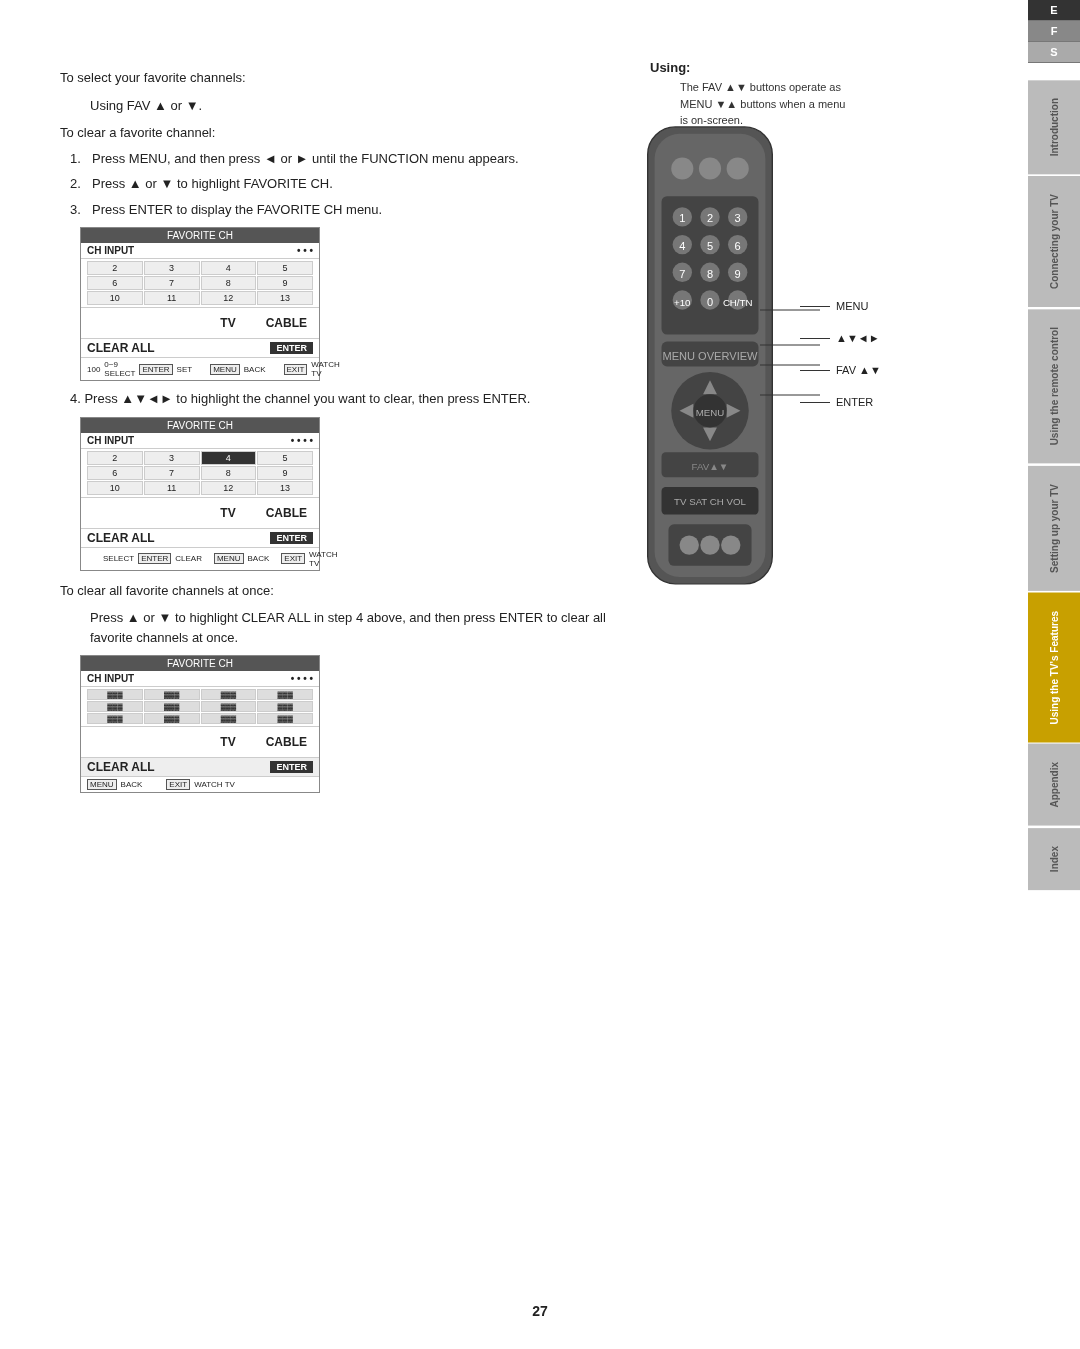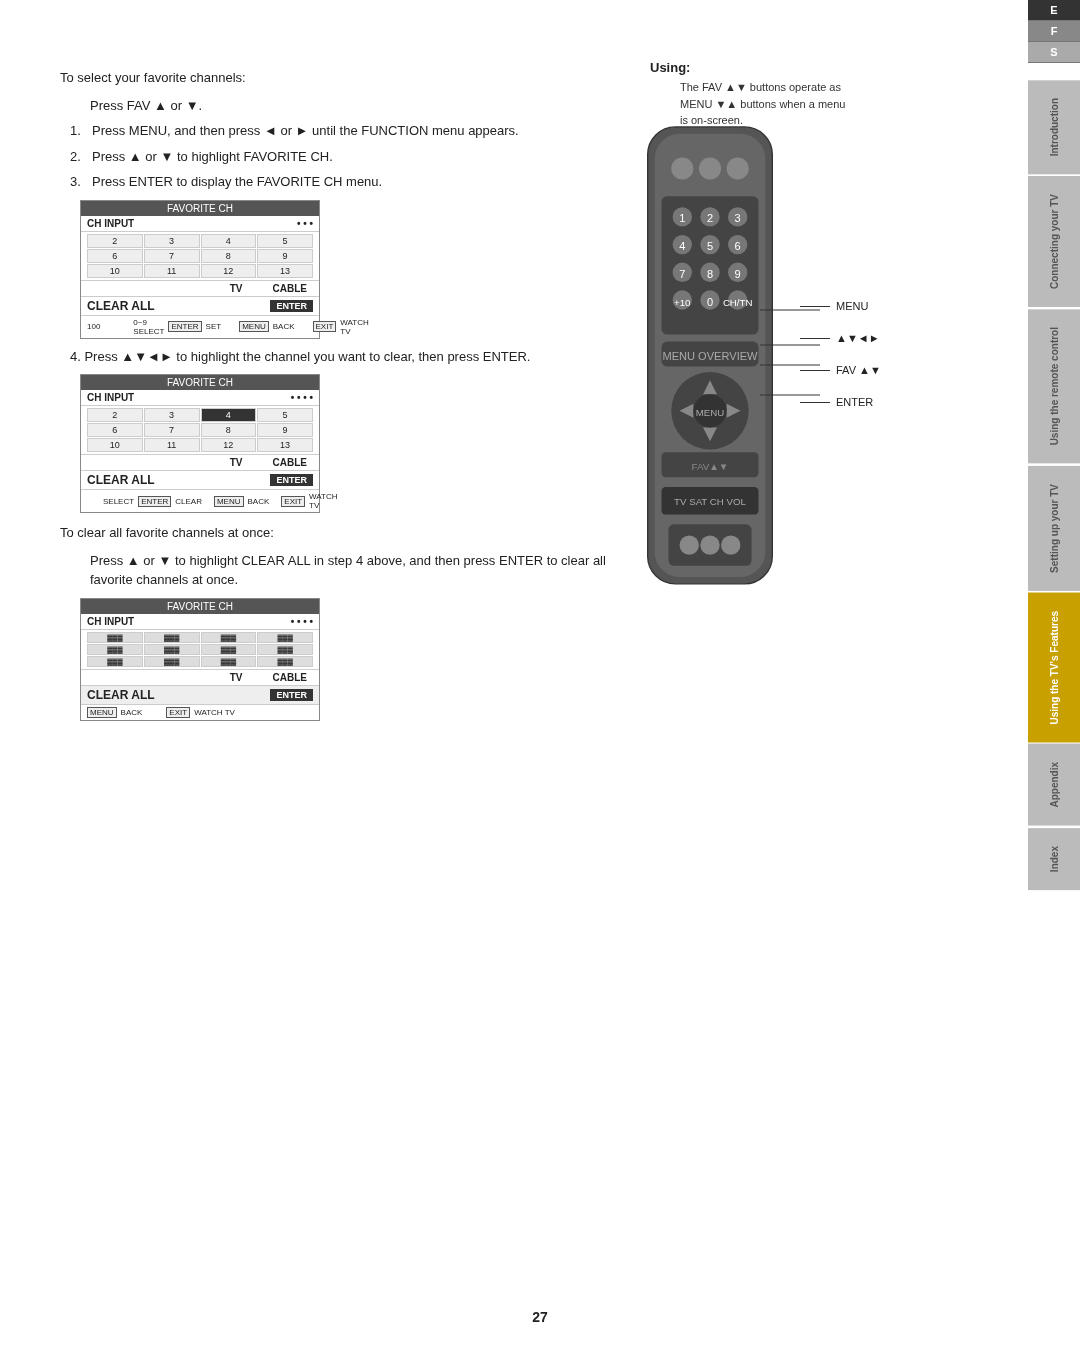--- a/index.html
+++ b/index.html
@@ -138,22 +138,22 @@
       min-width: 30px;
     }
     .fav-cell.selected {
       background: #333;
       color: #fff;
     }
     .fav-menu-cols {
       display: flex;
       justify-content: flex-end;
       gap: 30px;
-      padding: 2px 12px;
-      font-size: 10px;
+      padding: 8px 12px;
+      font-size: 12px;
       font-weight: bold;
       border-top: 1px solid #ccc;
     }
     .fav-menu-bottom {
       display: flex;
       justify-content: space-between;
       align-items: center;
       padding: 2px 6px;
       border-top: 1px solid #ccc;
     }
@@ -221,21 +221,21 @@
       width: 200px;
     }
 
     .remote-svg {
       width: 180px;
     }
 
     
     .page-num {
       position: absolute;
-      bottom: 24px;
+      bottom: 30px;
       left: 50%;
       transform: translateX(-50%);
       font-size: 14px;
       font-weight: bold;
       text-align: center;
     }
 
   </style>
 </head>
 <body>
@@ -252,21 +252,22 @@
   <div class="sidebar-tab inactive" style="writing-mode:vertical-rl;transform:rotate(180deg);background:#bbb;color:#555;font-size:10px;padding:18px 6px;text-align:center;font-weight:bold;">Using the remote control</div>
   <div class="sidebar-tab inactive" style="writing-mode:vertical-rl;transform:rotate(180deg);background:#bbb;color:#555;font-size:10px;padding:18px 6px;text-align:center;font-weight:bold;">Setting up your TV</div>
   <div class="sidebar-tab active" style="writing-mode:vertical-rl;transform:rotate(180deg);background:#c8a000;color:#fff;font-size:10px;padding:18px 6px;text-align:center;font-weight:bold;">Using the TV's Features</div>
   <div class="sidebar-tab inactive" style="writing-mode:vertical-rl;transform:rotate(180deg);background:#bbb;color:#555;font-size:10px;padding:18px 6px;text-align:center;font-weight:bold;">Appendix</div>
   <div class="sidebar-tab inactive" style="writing-mode:vertical-rl;transform:rotate(180deg);background:#bbb;color:#555;font-size:10px;padding:18px 6px;text-align:center;font-weight:bold;">Index</div>
 </div>
 
 <div class="main-content">
 
   <p>To select your favorite channels:</p>
-  <p class="indent">Press FAV ▲ or ▼.</p>
+  <p class="indent">Using FAV ▲ or ▼.</p>
+  <p>To clear a favorite channel:</p>
 
   <div class="steps">
     <div class="step">
       <span class="step-num">1.</span>
       <span>Press MENU, and then press ◄ or ► until the FUNCTION menu appears.</span>
     </div>
     <div class="step">
       <span class="step-num">2.</span>
       <span>Press ▲ or ▼ to highlight FAVORITE CH.</span>
     </div>
@@ -299,21 +300,21 @@
     <div class="fav-menu-cols">
       <span>TV</span>
       <span>CABLE</span>
     </div>
     <div class="fav-menu-bottom">
       <span class="fav-clear-all">CLEAR ALL</span>
       <span class="fav-enter-btn">ENTER</span>
     </div>
     <div class="fav-legend">
       <span style="font-size:8px;">100</span>
-      <span style="font-size:8px;margin-left:29px;">0~9 SELECT</span>
+      <span style="font-size:8px;">0~9 SELECT</span>
       <span class="menu-box-label">ENTER</span>
       <span>SET</span>
       <span style="margin-left:10px;"></span>
       <span class="menu-box-label">MENU</span>
       <span>BACK</span>
       <span style="margin-left:10px;"></span>
       <span class="menu-box-label">EXIT</span>
       <span>WATCH TV</span>
     </div>
   </div>

